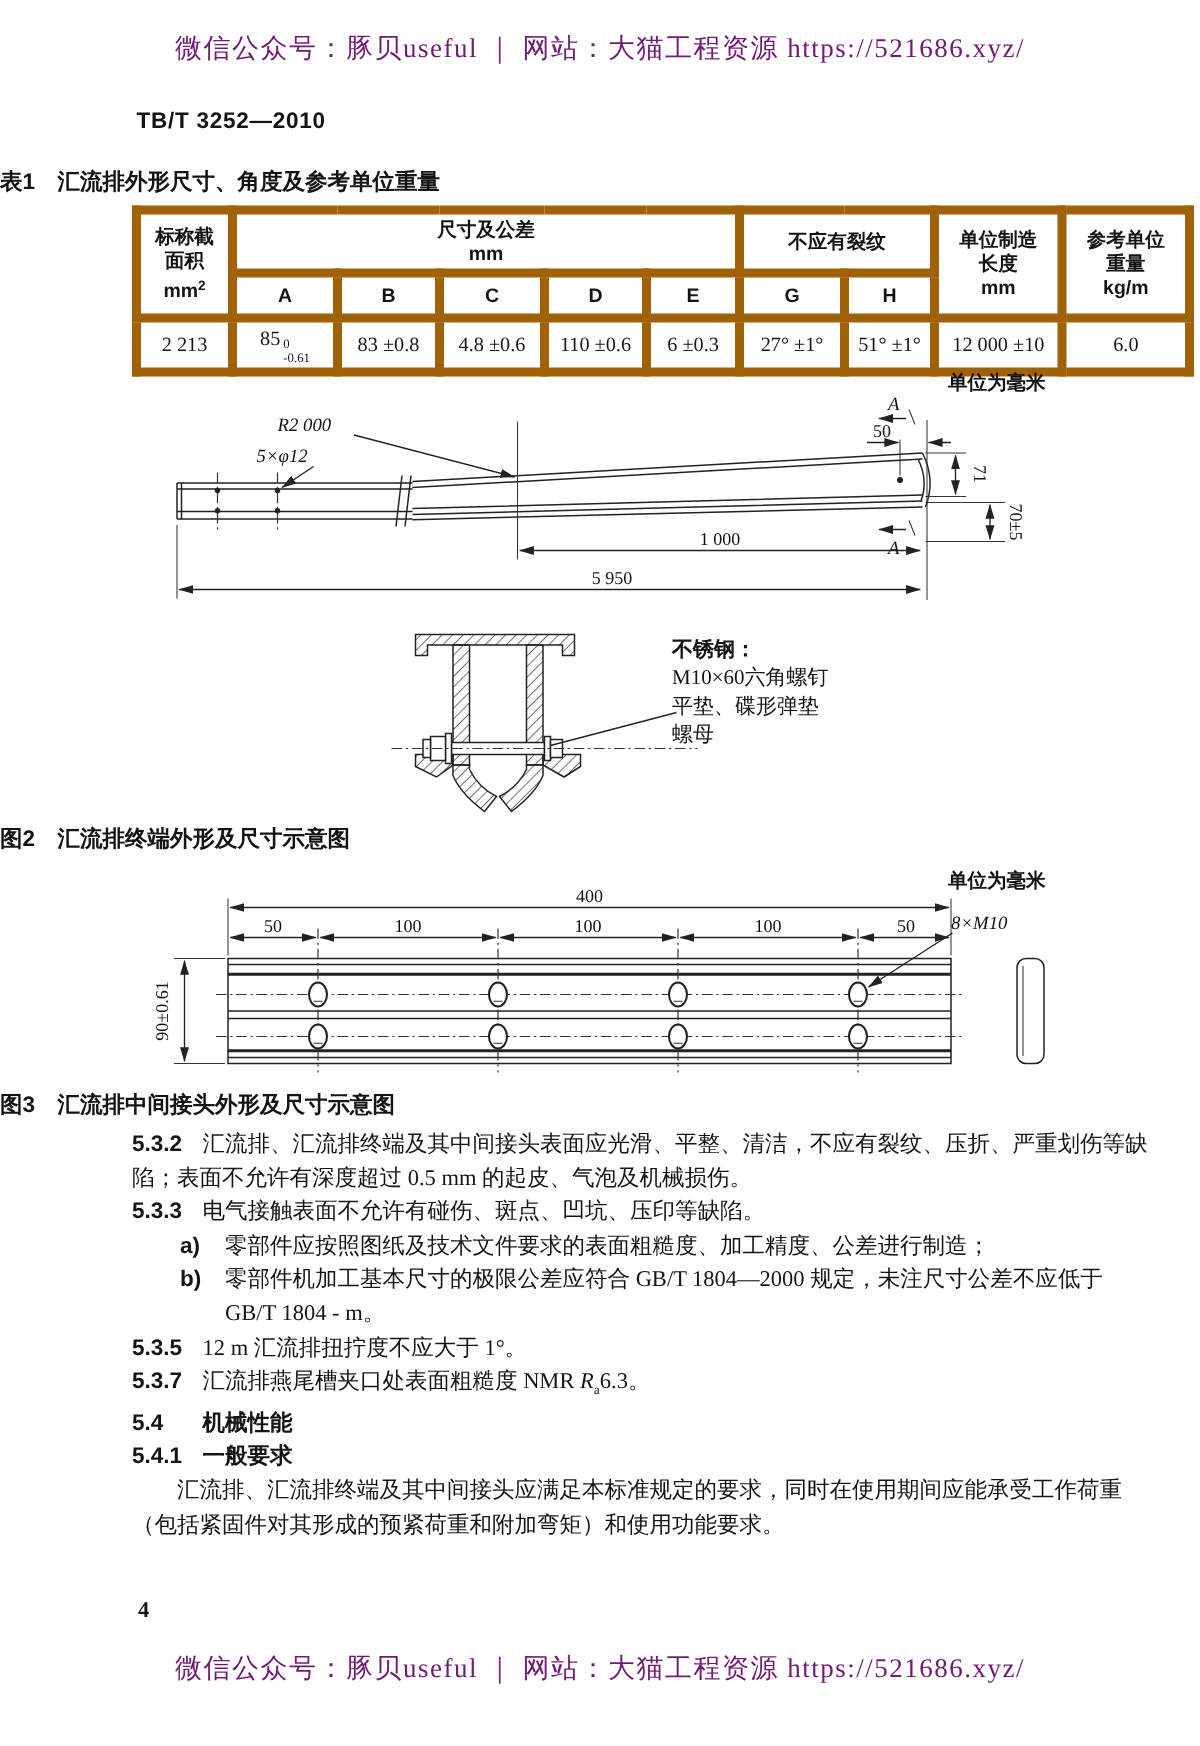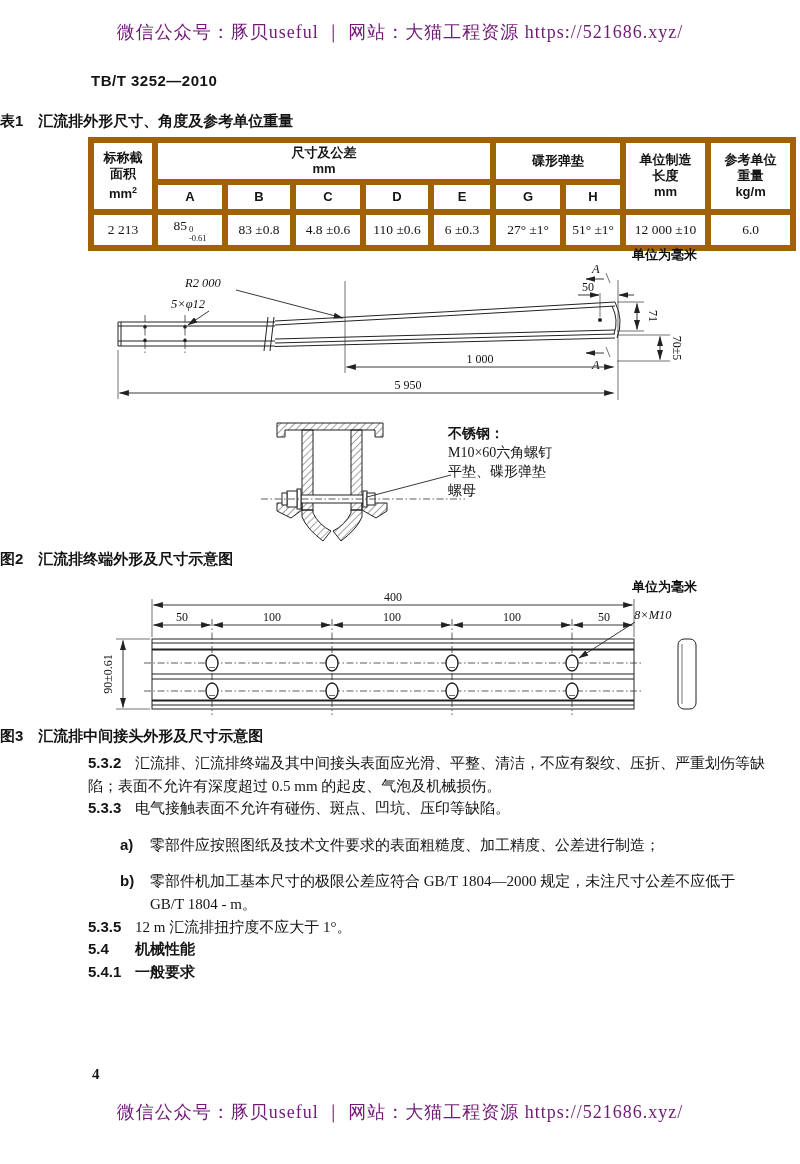--- a/index.html
+++ b/index.html
@@ -38,21 +38,21 @@
   .fig-caption{position:absolute;left:0;width:100%;text-align:left;
         font:bold 15px "Liberation Sans",sans-serif;}
   .bolt-note{position:absolute;left:448px;top:424px;font:14px "Liberation Serif",serif;
         line-height:19px;}
   .bolt-note .first{font-weight:bold;}
   
   .body-text{position:absolute;left:88px;top:752px;width:684px;}
   .body-text p{margin:0;font-size:15px;line-height:22.6px;}
   .cnum{font-family:"Liberation Sans",sans-serif;font-weight:bold;
         display:inline-block;min-width:47px;}
-  p.sub{padding-left:62px;text-indent:-30px;margin-top:14px;}
+  p.sub{padding-left:62px;text-indent:-30px;}
   .cnum-sub{display:inline-block;width:30px;text-indent:0;font-weight:bold;
         font-family:"Liberation Sans",sans-serif;}
   p.hd{font-family:"Liberation Sans",sans-serif;font-weight:bold;}
   p.para{text-indent:30px;}
   .rsym{font-style:italic;}
   .body-text sub{font-size:9px;}
   .page-number{position:absolute;left:92px;top:1066px;font:bold 15px "Liberation Serif",serif;}
 </style>
 </head>
 <body>
@@ -83,21 +83,21 @@
       <th rowspan="2">
         <div>标称截</div>
         <div>面积</div>
         <div class="unit"><span>mm</span><sup>2</sup></div>
       </th>
       <th colspan="5">
         <div>尺寸及公差</div>
         <div class="unit">mm</div>
       </th>
       <th colspan="2">
-        <div>碟形弹垫</div>
+        <div>不应有裂纹</div>
       </th>
       <th rowspan="2">
         <div>单位制造</div>
         <div>长度</div>
         <div class="unit">mm</div>
       </th>
       <th rowspan="2">
         <div>参考单位</div>
         <div>重量</div>
         <div class="unit">kg/m</div>
@@ -316,21 +316,23 @@
   </svg>
 
   <div class="fig-caption" style="top:727px">图3　汇流排中间接头外形及尺寸示意图</div>
 
   <div class="body-text">
     <p><b class="cnum">5.3.2</b><span>汇流排、汇流排终端及其中间接头表面应光滑、平整、清洁，不应有裂纹、压折、严重划伤等缺陷；表面不允许有深度超过 0.5 mm 的起皮、气泡及机械损伤。</span></p>
     <p><b class="cnum">5.3.3</b><span>电气接触表面不允许有碰伤、斑点、凹坑、压印等缺陷。</span></p>
     <p class="sub"><b class="cnum-sub">a)</b><span>零部件应按照图纸及技术文件要求的表面粗糙度、加工精度、公差进行制造；</span></p>
     <p class="sub"><b class="cnum-sub">b)</b><span>零部件机加工基本尺寸的极限公差应符合 GB/T 1804—2000 规定，未注尺寸公差不应低于 GB/T 1804 - m。</span></p>
     <p><b class="cnum">5.3.5</b><span>12 m 汇流排扭拧度不应大于 1°。</span></p>
+    <p><b class="cnum">5.3.7</b><span>汇流排燕尾槽夹口处表面粗糙度 NMR </span><span class="rsym">R</span><sub>a</sub><span>6.3。</span></p>
     <p class="hd"><b class="cnum">5.4</b><span>机械性能</span></p>
     <p class="hd"><b class="cnum">5.4.1</b><span>一般要求</span></p>
+    <p class="para">汇流排、汇流排终端及其中间接头应满足本标准规定的要求，同时在使用期间应能承受工作荷重（包括紧固件对其形成的预紧荷重和附加弯矩）和使用功能要求。</p>
   </div>
 
   <div class="page-number">4</div>
 
   <div class="watermark wm-bottom">微信公众号：豚贝useful ｜ 网站：大猫工程资源 https://521686.xyz/</div>
 
 </div>
 
 </body></html>

